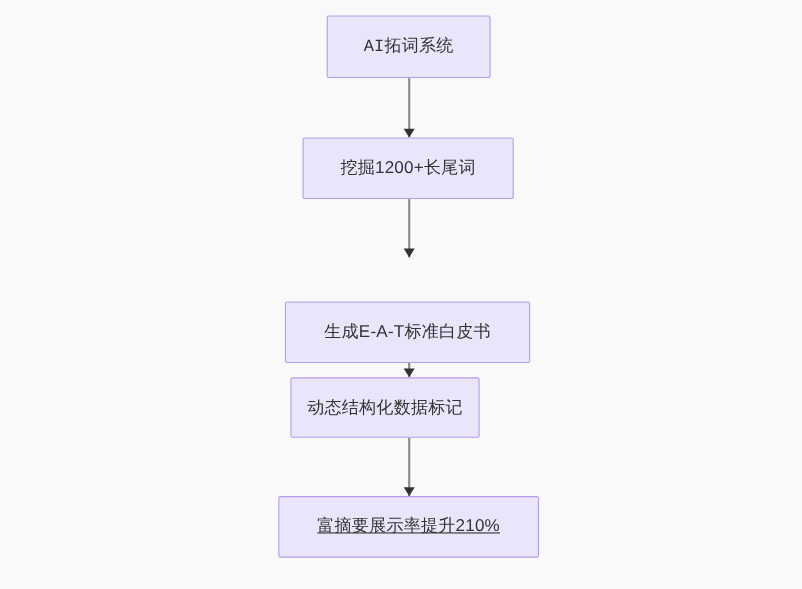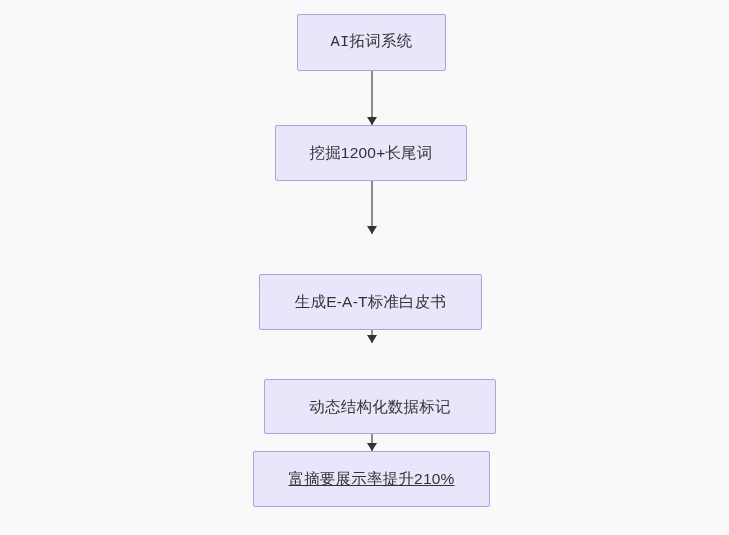--- a/index.html
+++ b/index.html
@@ -86,21 +86,21 @@
   </div>
 
   <div class="node" style="left:275px; top:125px; width:192px; height:56px;">
     <span class="node-label">挖掘1200+长尾词</span>
   </div>
 
   <div class="node" style="left:259px; top:234px; width:223px; height:56px;margin-top:40px;">
     <span class="node-label">生成E-A-T标准白皮书</span>
   </div>
 
-  <div class="node" style="left:264px; top:343px; width:232px; height:55px;margin-top:36px;">
+  <div class="node" style="left:264px; top:343px; width:172px; height:55px;">
     <span class="node-label">动态结构化数据标记</span>
   </div>
 
   <div class="node" style="left:253px; top:451px; width:237px; height:56px;text-decoration:underline;">
     <span class="node-label">富摘要展示率提升210%</span>
   </div>
 
 </div>
 
 </body></html>

